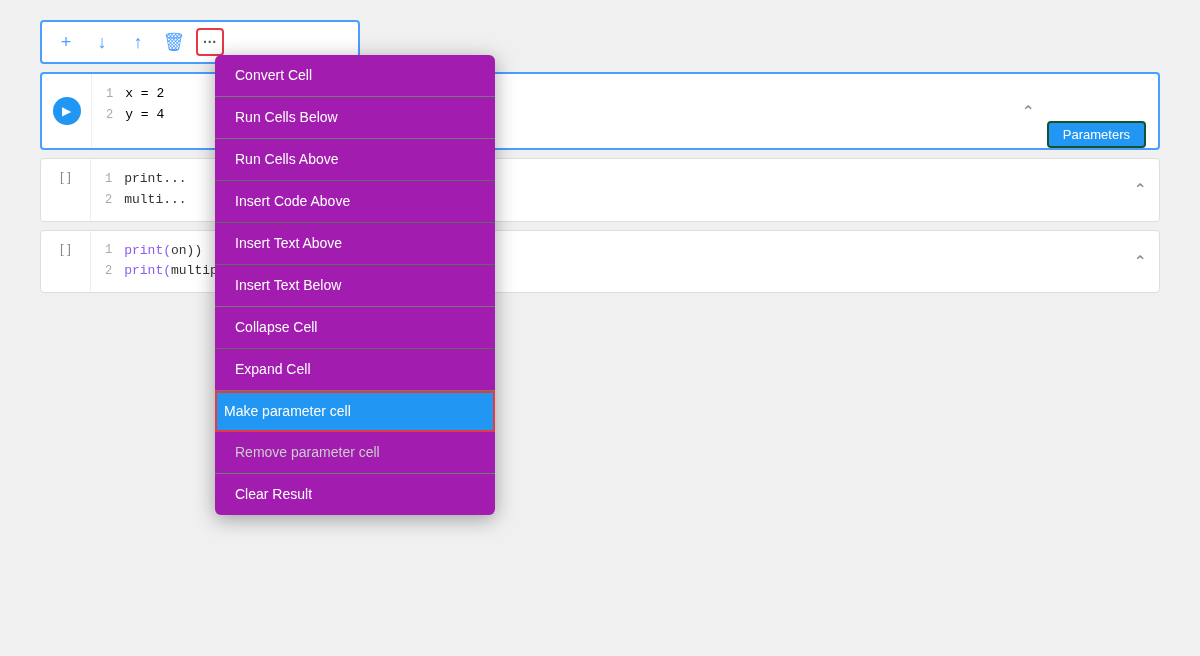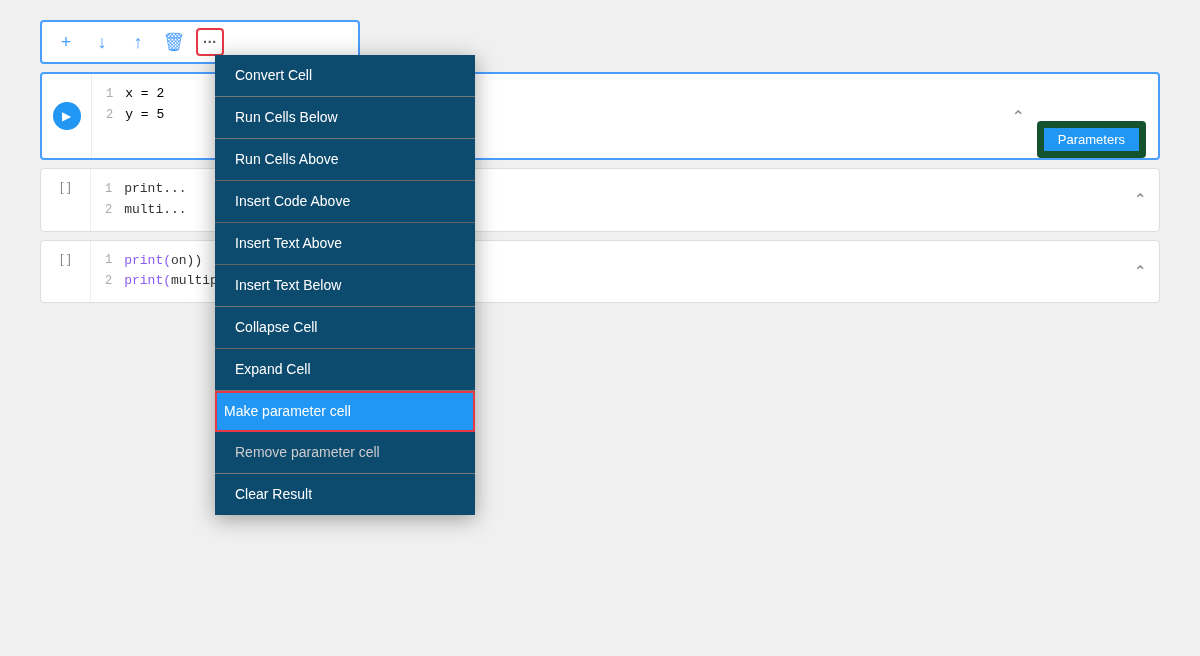--- a/index.html
+++ b/index.html
@@ -144,32 +144,32 @@
       cursor: pointer;
     }
 
     .parameters-badge {
       background: #2196F3;
       color: white;
       padding: 4px 14px;
       border-radius: 4px;
       font-size: 13px;
       font-weight: 500;
-      border: 7px solid #14532d;
+      border: 2px solid #14532d;
       margin-top: 47px;
     }
 
     
     .context-menu {
       position: absolute;
       top: 55px;
       left: 215px;
-      background: #0c4a6e;
-      border-radius: 0;
-      width: 260px;
+      background: #a21caf;
+      border-radius: 6px;
+      width: 280px;
       z-index: 100;
       overflow: hidden;
       box-shadow: 0 4px 20px rgba(0,0,0,0.35);
     }
 
     .menu-item {
       padding: 10px 20px;
       color: white;
       font-size: 14px;
       cursor: pointer;
@@ -212,21 +212,21 @@
     <div class="cell-run-btn">
       <div class="run-circle">▶</div>
     </div>
     <div class="cell-content">
       <div class="code-line">
         <span class="line-num">1</span>
         <span class="code-text blue">x = 2</span>
       </div>
       <div class="code-line">
         <span class="line-num">2</span>
-        <span class="code-text blue">y = 5</span>
+        <span class="code-text blue">y = 4</span>
       </div>
     </div>
     <div class="cell-right">
       <span class="chevron-up">⌃</span>
       <span class="parameters-badge">Parameters</span>
     </div>
   </div>
 
   <div class="cell inactive">
     <div class="cell-bracket">[ ]</div>

